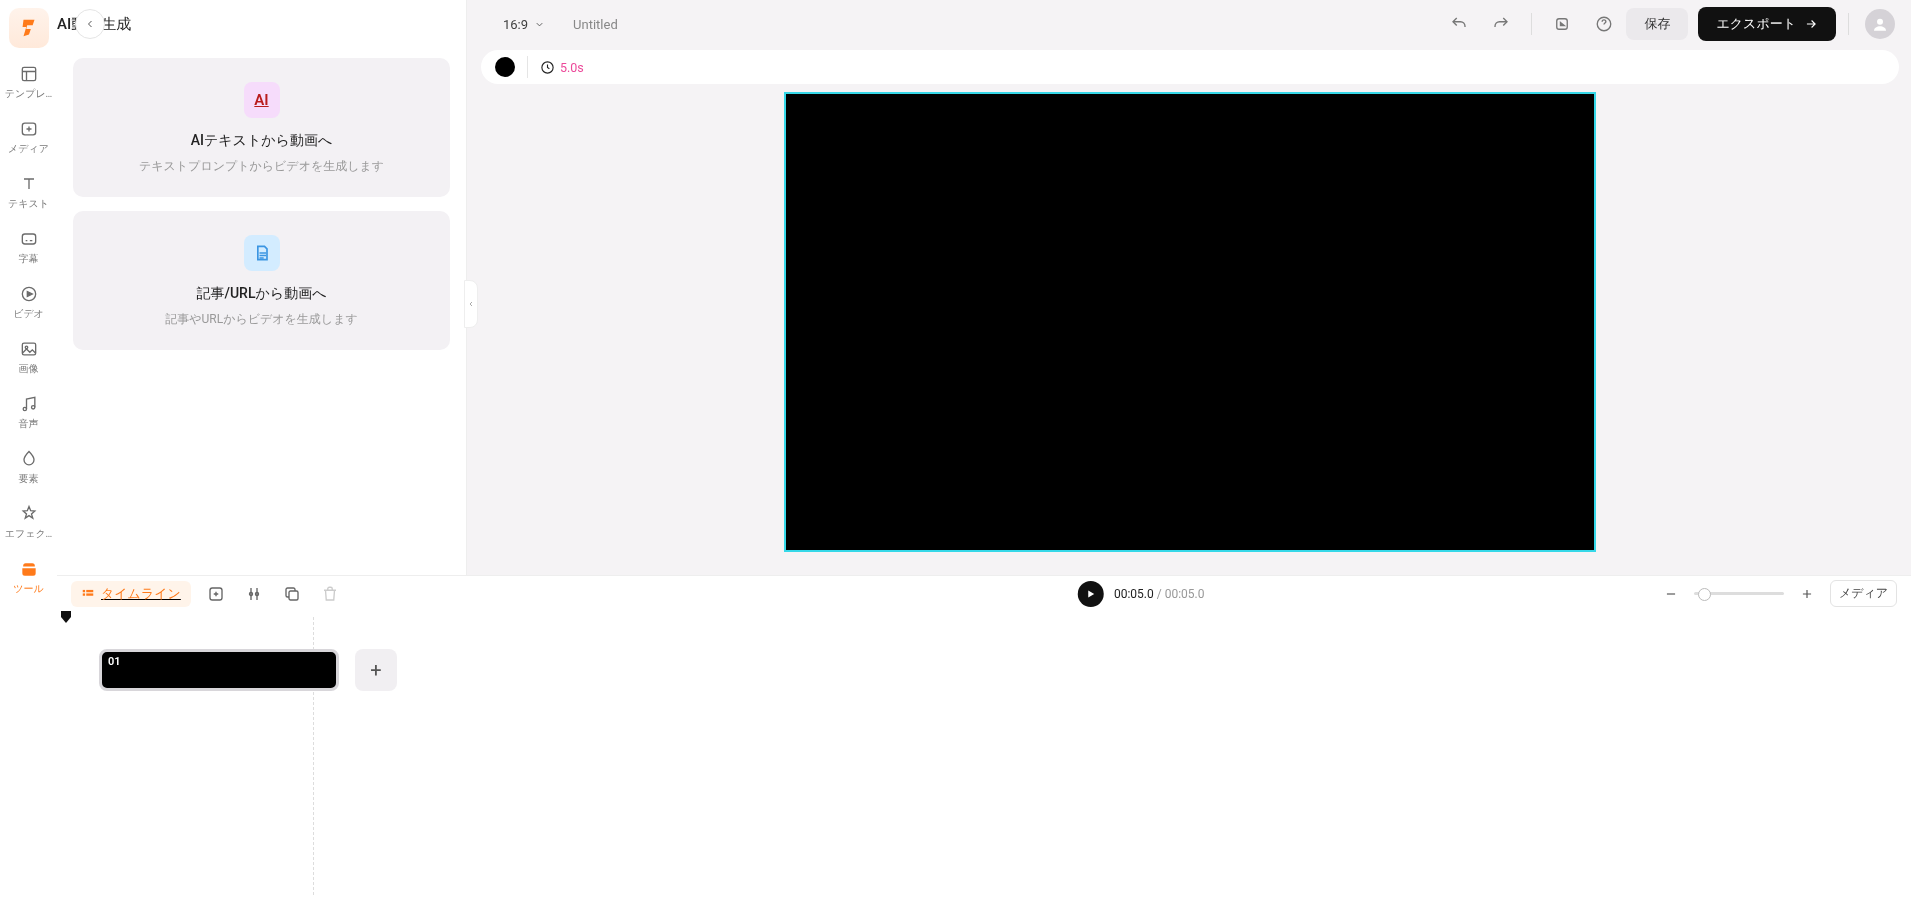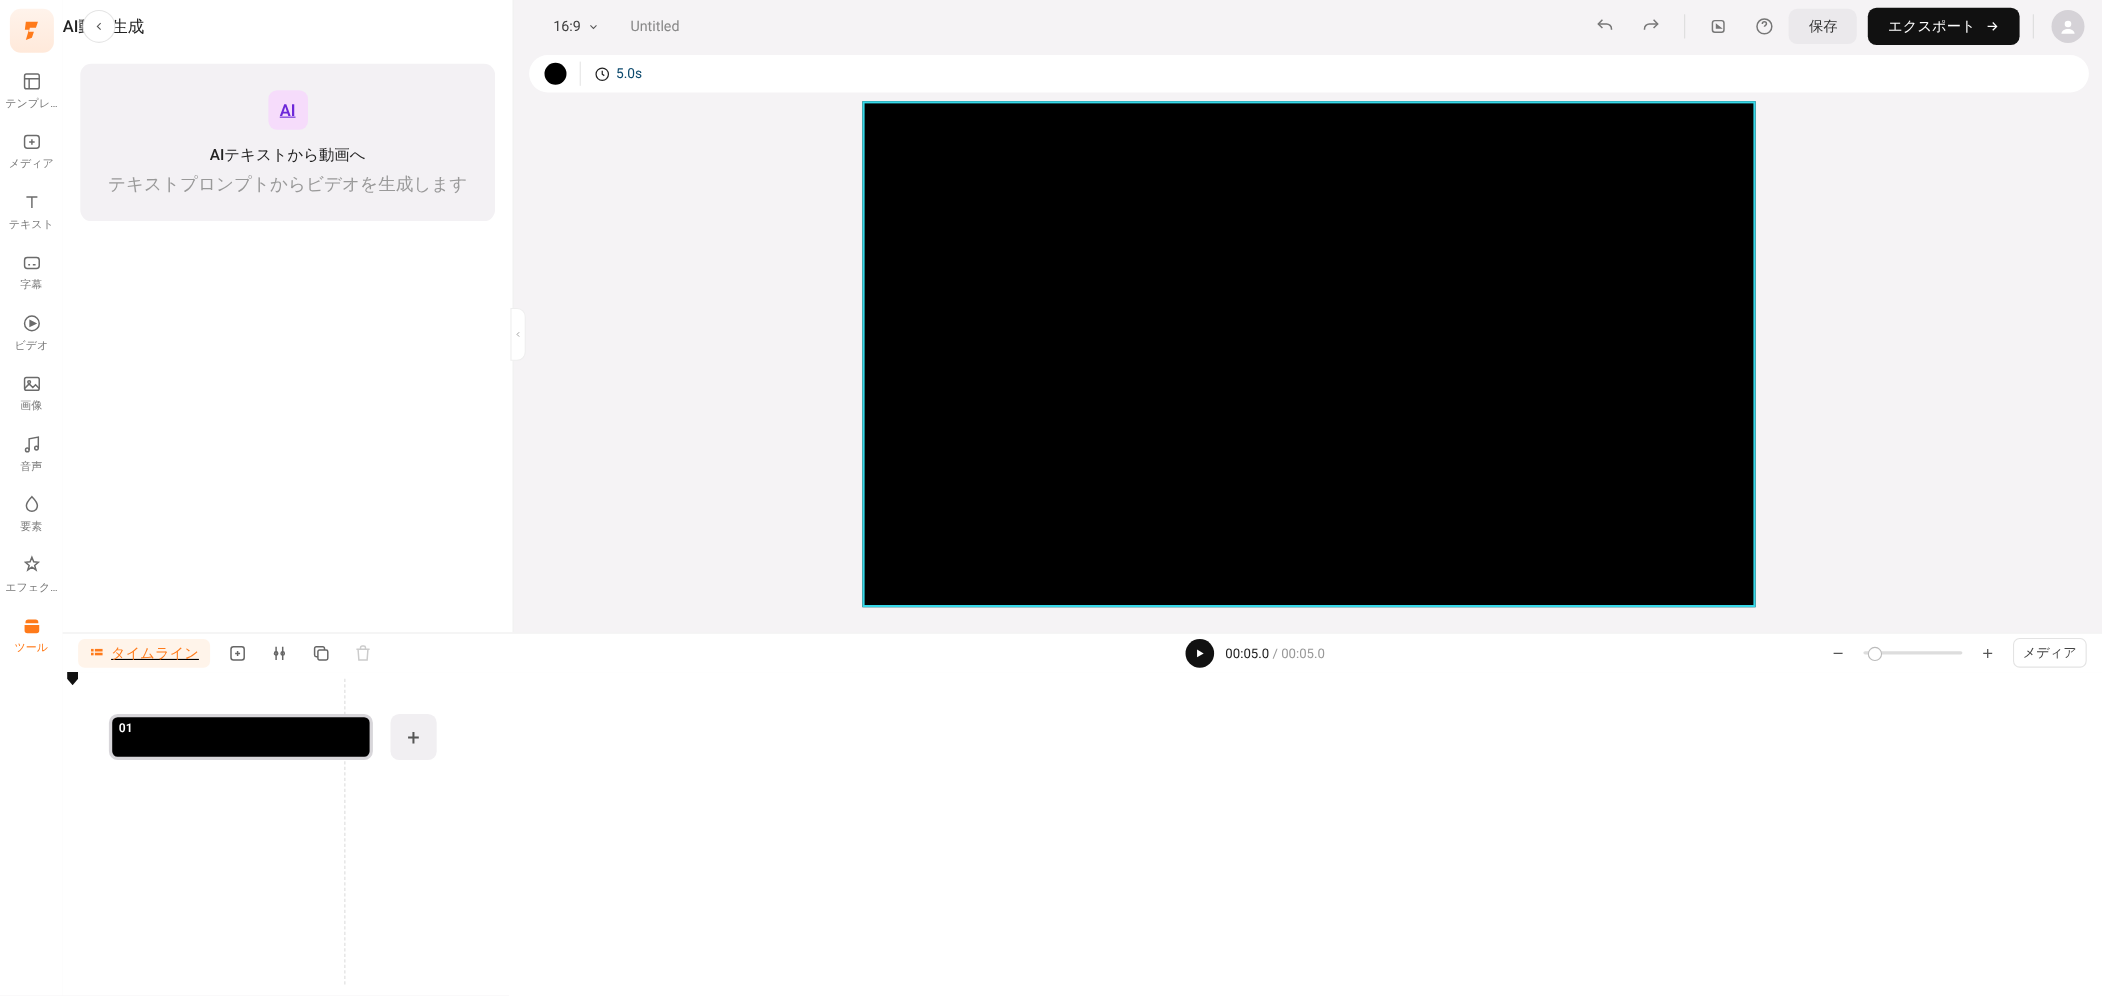--- a/index.html
+++ b/index.html
@@ -17,39 +17,39 @@
 
 
 .panel { position:absolute; left:57px; top:0; width:410px; height:575px; background:#fff; border-right:1px solid #eee; }
 .panel-head { height:48px; display:flex; align-items:center; position:relative; }
 .back { position:absolute; left:18px; width:30px; height:30px; border-radius:50%; border:1px solid #e5e5e5; background:#fff; display:flex; align-items:center; justify-content:center; cursor:pointer; }
 .panel-title { flex:1; font-size:15px; font-weight:500; color:#222; }
 .cards { padding:10px 16px; display:flex; flex-direction:column; gap:14px; }
 .card { background:#f3f1f4; border-radius:10px; padding:24px 16px 22px; display:flex; flex-direction:column; align-items:center; gap:8px; cursor:pointer; }
 .card-icon { width:36px; height:36px; border-radius:8px; display:flex; align-items:center; justify-content:center; margin-bottom:6px; }
 .card-title { font-size:14px; font-weight:500; color:#222; }
-.card-sub { font-size:16px; color:#999; }
+.card-sub { font-size:12px; color:#999; }
 .collapse { position:absolute; right:-12px; top:280px; width:14px; height:48px; background:#fff; border:1px solid #eee; border-radius:0 8px 8px 0; display:flex; align-items:center; justify-content:center; cursor:pointer; }
 
 
 .topbar { position:absolute; left:481px; top:0; right:0; height:48px; display:flex; align-items:center; padding:0 16px; background:#f5f3f5; }
 .ratio { display:flex; align-items:center; gap:6px; font-size:13px; color:#404040; cursor:pointer; padding:4px 6px; }
 .ptitle { margin-left:22px; font-size:13px; color:#888; flex:1; }
 .topbtns { display:flex; align-items:center; gap:14px; }
 .ibtn { width:28px; height:28px; display:flex; align-items:center; justify-content:center; cursor:pointer; color:#777; border-radius:6px; }
 .sep { width:1px; height:22px; background:#ddd; margin:0 2px; }
 .save { padding:7px 18px; background:#ebe9ec; border:none; border-radius:8px; font-size:13px; color:#333; cursor:pointer; margin-left:8px; }
 .export { padding:8px 18px; background:#111; color:#fff; border:none; border-radius:8px; font-size:13px; cursor:pointer; display:flex; align-items:center; gap:8px; margin-left:10px; }
 .avatar { width:30px; height:30px; border-radius:50%; background:#d5d2d7; margin-left:14px; display:flex; align-items:center; justify-content:center; }
 
 
 .strip { position:absolute; left:481px; top:50px; right:12px; height:34px; background:#fff; border-radius:18px; display:flex; align-items:center; padding:0 14px; gap:12px; }
 .swatch { width:20px; height:20px; border-radius:50%; background:#000; }
 .ssep { width:1px; height:22px; background:#e5e5e5; }
-.dur { display:flex; align-items:center; gap:5px; font-size:12.5px; color:#0c4a6e; }
+.dur { display:flex; align-items:center; gap:5px; font-size:12.5px; color:#ec4899; }
 
 
 .canvas-wrap { position:absolute; left:481px; top:92px; right:12px; bottom:330px; display:flex; align-items:flex-start; justify-content:center; }
 .canvas { width:812px; height:460px; background:#000; border:2px solid #36d8e8; }
 
 
 .playbar { position:absolute; left:57px; right:0; top:575px; height:36px; background:#fff; border-top:1px solid #eee; display:flex; align-items:center; padding:0 14px; gap:12px;text-decoration:underline; }
 .tlbtn { display:flex; align-items:center; gap:6px; padding:4px 10px; border-radius:6px; background:#fff4ea; color:#ff7a1a; font-size:13px; }
 .pbtn { width:26px; height:26px; display:flex; align-items:center; justify-content:center; cursor:pointer; color:#666; }
 .pbtn.dis { color:#ccc; }
@@ -156,24 +156,34 @@
     <div class="back">
         <svg width="12" height="12" viewBox="0 0 24 24" fill="none" stroke="#555" stroke-width="2">
           <path d="M15 6l-6 6 6 6"></path>
         </svg>
       </div>
     <div class="panel-title">AI動画生成</div>
   </div>
   <div class="cards">
     <div class="card">
       <div class="card-icon" style="background:#f6dcfb">
-          <span style="color:#6d28d9;font-weight:600;text-decoration:underline;font-size:15px">AI</span>
+          <span style="color:#b91c1c;font-weight:600;text-decoration:underline;font-size:15px">AI</span>
         </div>
       <div class="card-title">AIテキストから動画へ</div>
       <div class="card-sub">テキストプロンプトからビデオを生成します</div>
+    </div>
+    <div class="card">
+      <div class="card-icon" style="background:#d3ecff">
+          <svg width="20" height="20" viewBox="0 0 24 24" fill="none" stroke="#3b95e2" stroke-width="2">
+            <path d="M7 4h8l3 3v13H7z" fill="#d3ecff"></path>
+            <path d="M9 12h8M9 15h8M9 18h5"></path>
+          </svg>
+        </div>
+      <div class="card-title">記事/URLから動画へ</div>
+      <div class="card-sub">記事やURLからビデオを生成します</div>
     </div>
   </div>
   <div class="collapse">
       <svg width="8" height="10" viewBox="0 0 24 24" fill="none" stroke="#999" stroke-width="2.5">
         <path d="M15 6l-6 6 6 6"></path>
       </svg>
     </div>
 </div>
 
 <div class="topbar">

